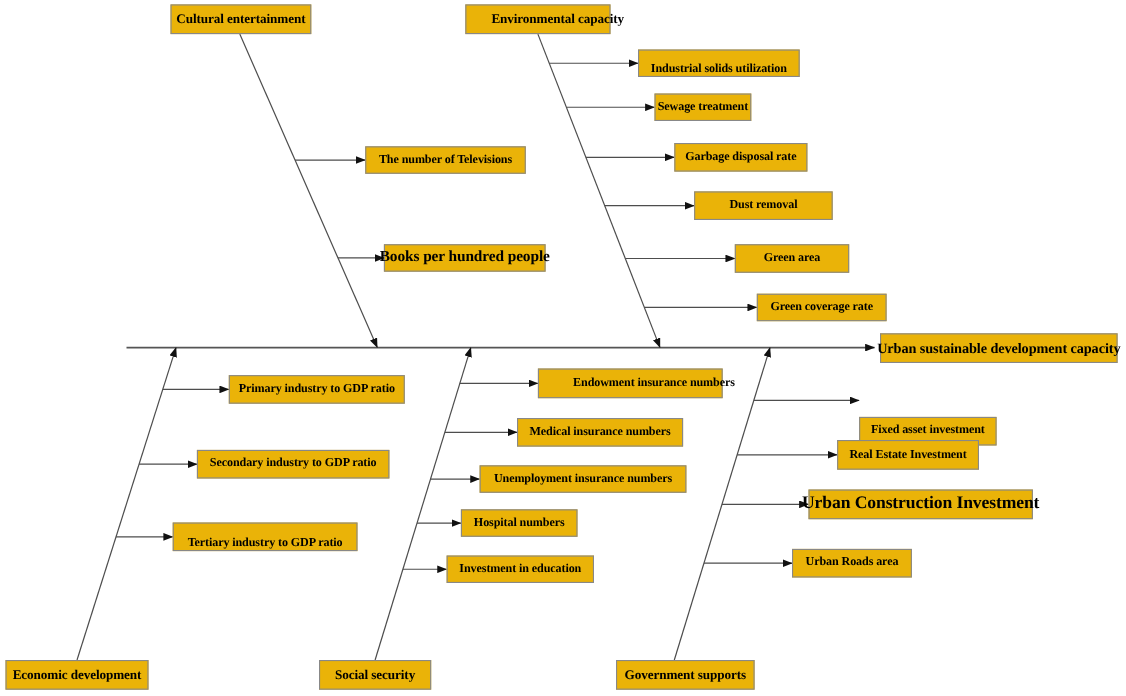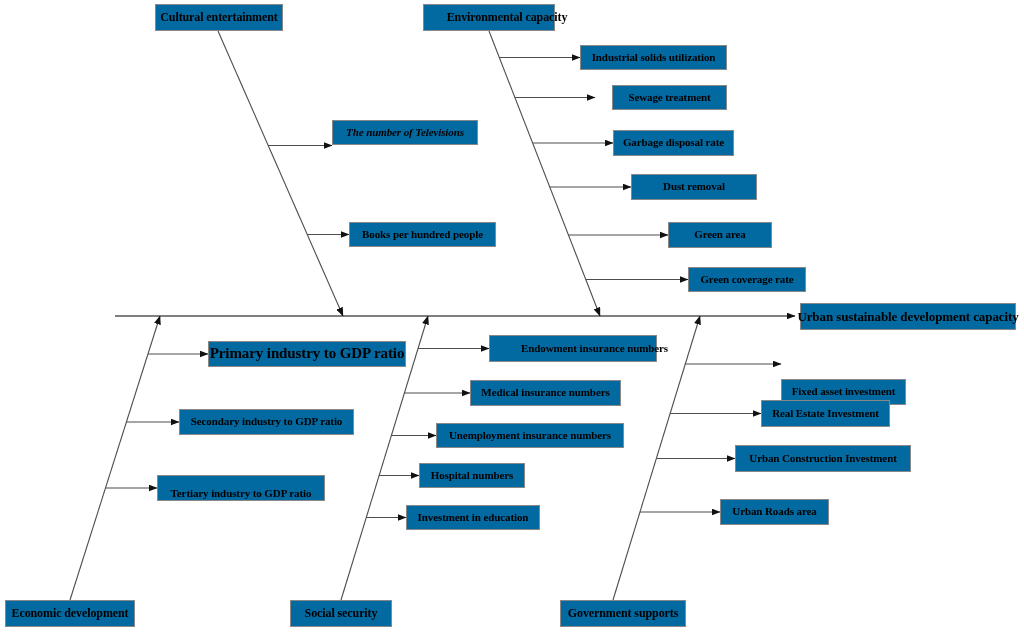--- a/index.html
+++ b/index.html
@@ -23,21 +23,21 @@
     position: absolute;
     left: 0;
     top: 0;
     width: 1024px;
     height: 633px;
   }
   .node-box {
     position: absolute;
     box-sizing: border-box;
     border: 1px solid #888888;
-    background: #0369a1;
+    background: #eab308;
     display: flex;
     align-items: center;
     justify-content: center;
     font-weight: bold;
     color: #000000;
     line-height: 1.05;
     white-space: nowrap;
     letter-spacing: -0.1px;
   }
   .node-box.head-box {
@@ -89,51 +89,51 @@
       </g>
   </svg>
 
   <div id="boxes-layer">
       <div class="node-box head-box" style="left: 800px; top: 303px; width: 216px; height: 27px; font-size: 13px; border-color: rgb(136, 136, 136);">
         <span class="node-label">Urban sustainable development capacity</span>
       </div>
       <div class="node-box head-box" style="left: 155px; top: 4px; width: 128px; height: 27px; font-size: 12px; border-color: rgb(136, 136, 136);">
         <span class="node-label">Cultural entertainment</span>
       </div>
-      <div class="node-box" style="left: 332px; top: 120px; width: 146px; height: 25px; font-size: 11px; border-color: rgb(136, 136, 136); font-style: italic;">
+      <div class="node-box" style="left: 332px; top: 133px; width: 146px; height: 25px; font-size: 11px; border-color: rgb(136, 136, 136);">
         <span class="node-label">The number of Televisions</span>
       </div>
-      <div class="node-box" style="left: 349px; top: 222px; width: 147px; height: 25px; font-size: 11px; border-color: rgb(136, 136, 136);">
+      <div class="node-box" style="left: 349px; top: 222px; width: 147px; height: 25px; font-size: 14px; border-color: rgb(136, 136, 136);">
         <span class="node-label">Books per hundred people</span>
       </div>
       <div class="node-box head-box" style="left: 423px; top: 4px; width: 132px; height: 27px; font-size: 12px; border-color: rgb(136, 136, 136); padding-left: 36px;">
         <span class="node-label">Environmental capacity</span>
       </div>
-      <div class="node-box" style="left: 580px; top: 45px; width: 147px; height: 25px; font-size: 11px; border-color: rgb(136, 136, 136);">
+      <div class="node-box" style="left: 580px; top: 45px; width: 147px; height: 25px; font-size: 11px; border-color: rgb(136, 136, 136); align-items: flex-end;">
         <span class="node-label">Industrial solids utilization</span>
       </div>
-      <div class="node-box" style="left: 612px; top: 85px; width: 115px; height: 25px; font-size: 11px; border-color: rgb(136, 136, 136);">
+      <div class="node-box" style="left: 595px; top: 85px; width: 88px; height: 25px; font-size: 11px; border-color: rgb(136, 136, 136);">
         <span class="node-label">Sewage treatment</span>
       </div>
       <div class="node-box" style="left: 613px; top: 130px; width: 121px; height: 26px; font-size: 11px; border-color: rgb(136, 136, 136);">
         <span class="node-label">Garbage disposal rate</span>
       </div>
       <div class="node-box" style="left: 631px; top: 174px; width: 126px; height: 26px; font-size: 11px; border-color: rgb(136, 136, 136);">
         <span class="node-label">Dust removal</span>
       </div>
       <div class="node-box" style="left: 668px; top: 222px; width: 104px; height: 26px; font-size: 11px; border-color: rgb(136, 136, 136);">
         <span class="node-label">Green area</span>
       </div>
       <div class="node-box" style="left: 688px; top: 267px; width: 118px; height: 25px; font-size: 11px; border-color: rgb(136, 136, 136);">
         <span class="node-label">Green coverage rate</span>
       </div>
       <div class="node-box head-box" style="left: 5px; top: 600px; width: 130px; height: 27px; font-size: 12px; border-color: rgb(136, 136, 136);">
         <span class="node-label">Economic development</span>
       </div>
-      <div class="node-box" style="left: 208px; top: 341px; width: 198px; height: 26px; font-size: 15px; border-color: rgb(136, 136, 136);">
+      <div class="node-box" style="left: 208px; top: 341px; width: 160px; height: 26px; font-size: 11px; border-color: rgb(136, 136, 136);">
         <span class="node-label">Primary industry to GDP ratio</span>
       </div>
       <div class="node-box" style="left: 179px; top: 409px; width: 175px; height: 26px; font-size: 11px; border-color: rgb(136, 136, 136);">
         <span class="node-label">Secondary industry to GDP ratio</span>
       </div>
       <div class="node-box" style="left: 157px; top: 475px; width: 168px; height: 26px; font-size: 11px; border-color: rgb(136, 136, 136); align-items: flex-end;">
         <span class="node-label">Tertiary industry to GDP ratio</span>
       </div>
       <div class="node-box head-box" style="left: 290px; top: 600px; width: 102px; height: 27px; font-size: 12px; border-color: rgb(136, 136, 136);">
         <span class="node-label">Social security</span>
@@ -155,21 +155,21 @@
       </div>
       <div class="node-box head-box" style="left: 560px; top: 600px; width: 126px; height: 27px; font-size: 12px; border-color: rgb(136, 136, 136);">
         <span class="node-label">Government supports</span>
       </div>
       <div class="node-box" style="left: 781px; top: 351px; width: 125px; height: 26px; font-size: 11px; border-color: rgb(136, 136, 136); margin-top: 28px;">
         <span class="node-label">Fixed asset investment</span>
       </div>
       <div class="node-box" style="left: 761px; top: 400px; width: 129px; height: 27px; font-size: 11px; border-color: rgb(136, 136, 136);">
         <span class="node-label">Real Estate Investment</span>
       </div>
-      <div class="node-box" style="left: 735px; top: 445px; width: 176px; height: 27px; font-size: 11px; border-color: rgb(136, 136, 136);">
+      <div class="node-box" style="left: 735px; top: 445px; width: 204px; height: 27px; font-size: 16px; border-color: rgb(136, 136, 136);">
         <span class="node-label">Urban Construction Investment</span>
       </div>
       <div class="node-box" style="left: 720px; top: 499px; width: 109px; height: 26px; font-size: 11px; border-color: rgb(136, 136, 136);">
         <span class="node-label">Urban Roads area</span>
       </div>
     </div>
 
 </div>
 
 </body></html>

